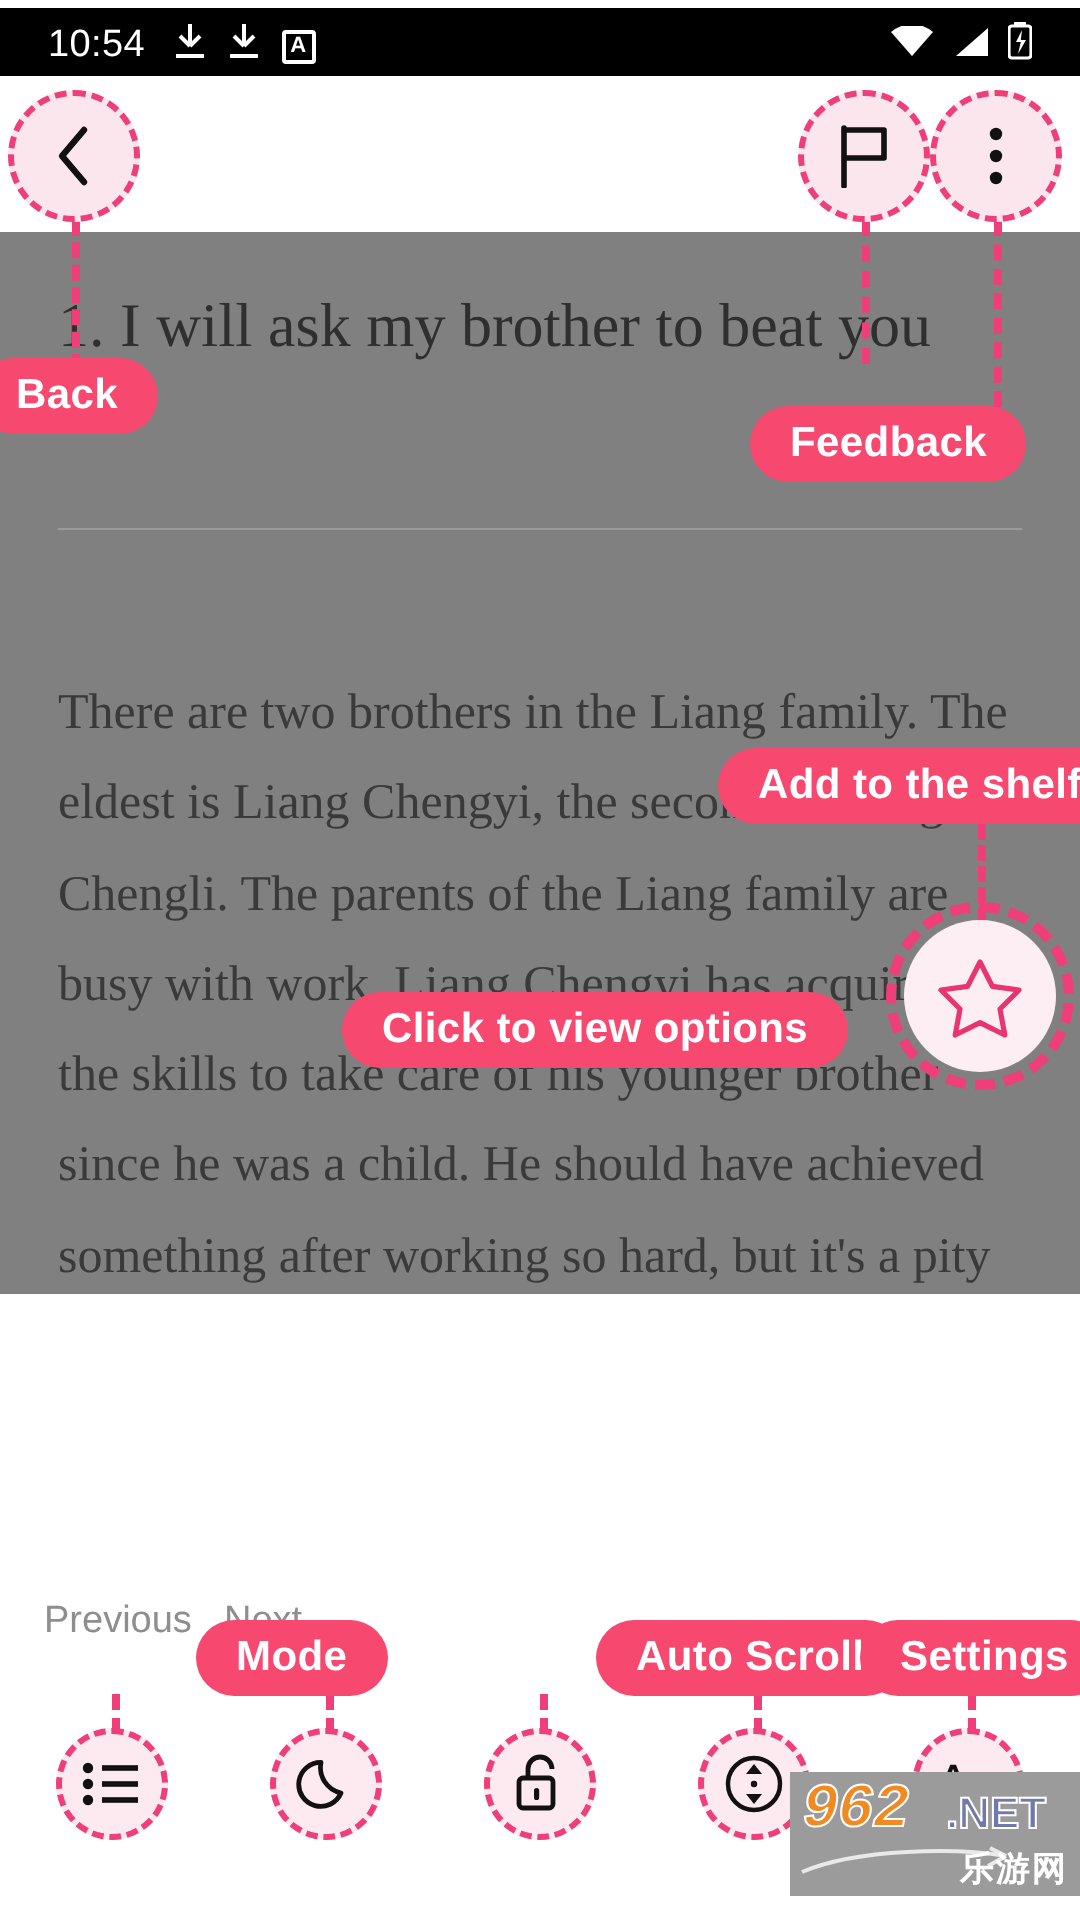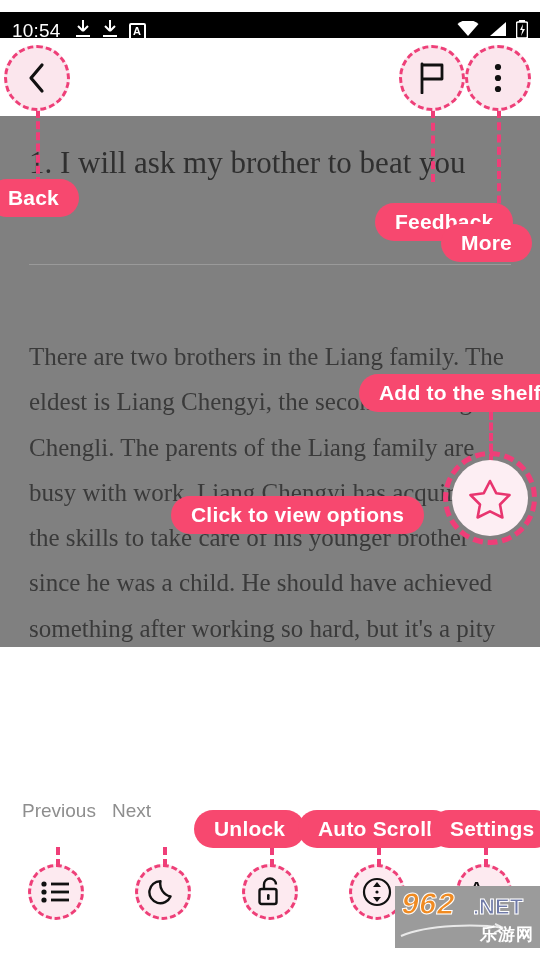--- a/index.html
+++ b/index.html
@@ -12,24 +12,24 @@
   }
   #app {
     position:relative;
     width:540px; height:960px;
     overflow:hidden;
     background:#ffffff;
   }
 
   
   .statusbar {
-    position:absolute; left:0; top:12px; width:540px; height:38px;
+    position:absolute; left:0; top:4px; width:540px; height:38px;
     background:#000; color:#fff;
     display:flex; align-items:center;
-    padding:0 12px;
+    padding:0 24px;
   }
   .sb-time { font-size:19px; font-weight:400; letter-spacing:.2px; margin-right:14px; }
   .sb-left { display:flex; align-items:center; gap:11px; }
   .sb-right { margin-left:auto; display:flex; align-items:center; gap:9px; }
   .sb-ico { display:block; }
   .a-box {
     width:17px;height:17px;border:2px solid #fff;border-radius:2px;
     display:flex;align-items:center;justify-content:center;
     font-size:11px; font-weight:bold; line-height:1; color:#fff;
   }
@@ -314,27 +314,26 @@
       <svg width="44" height="42" viewBox="0 0 44 42">
         <path d="M22 4 L28.2 16.2 L41.5 18 L32 27.5 L34.4 40.5 L22 34.3 L9.6 40.5 L12 27.5 L2.5 18 L15.8 16.2 Z" fill="none" stroke="#e8356f" stroke-width="2.6" stroke-linejoin="round"></path>
       </svg>
     </div>
   </div>
 
   <div class="pill" style="left:-12px; top:179px;">Back</div>
 
   <div class="pill" style="left:375px; top:179px;margin-top:24px;">Feedback</div>
 
-  <div class="pill" style="left:441px; top:224px;">More</div>
 
   <div class="pill" style="left:359px; top:374px;">Add to the shelf</div>
 
   <div class="pill" style="left:171px; top:480px;margin-top:16px;">Click to view options</div>
 
-  <div class="pill" style="left:194px; top:810px;">Unlock</div>
+  <div class="pill" style="left:98px;  top:810px;">Mode</div>
   <div class="pill" style="left:298px; top:810px;">Auto Scroll</div>
   <div class="pill" style="left:430px; top:810px;">Settings</div>
 
   <div class="watermark">
     <div class="wm-inner">
       <span class="wm-962">962</span>
       <span class="wm-net">.NET</span>
       <svg class="wm-swoosh" viewBox="0 0 110 18">
         <path d="M2 14 C30 2 80 2 104 6 L96 2 M104 6 L95 11" fill="none" stroke="#e9e9e9" stroke-width="2"></path>
       </svg>

